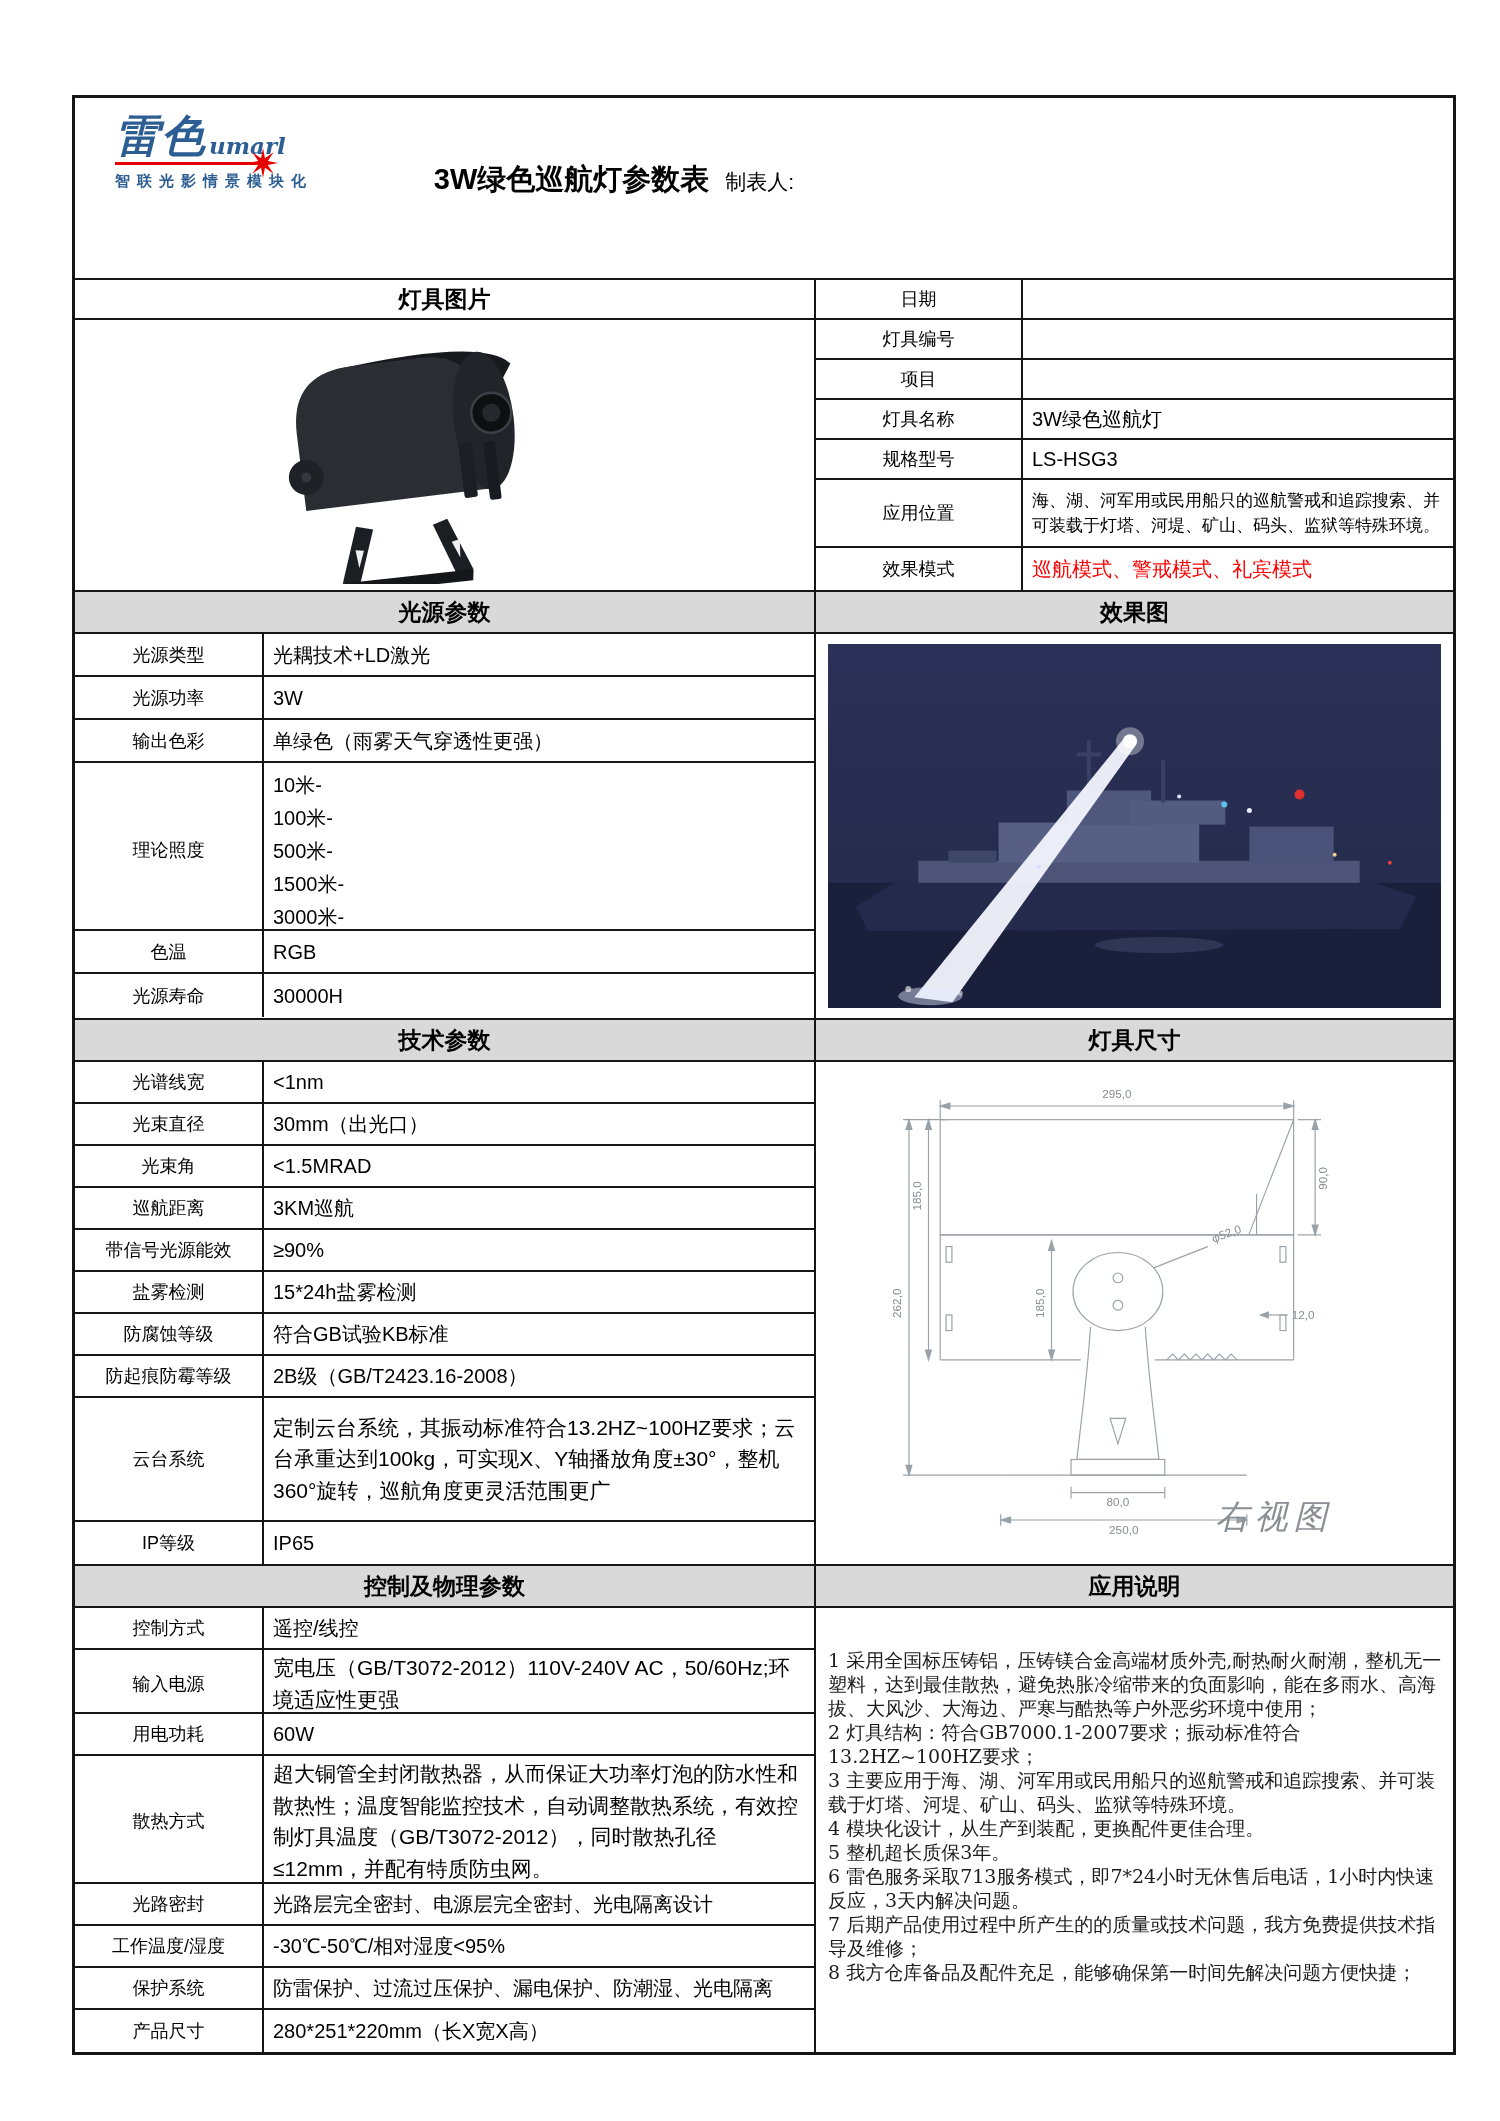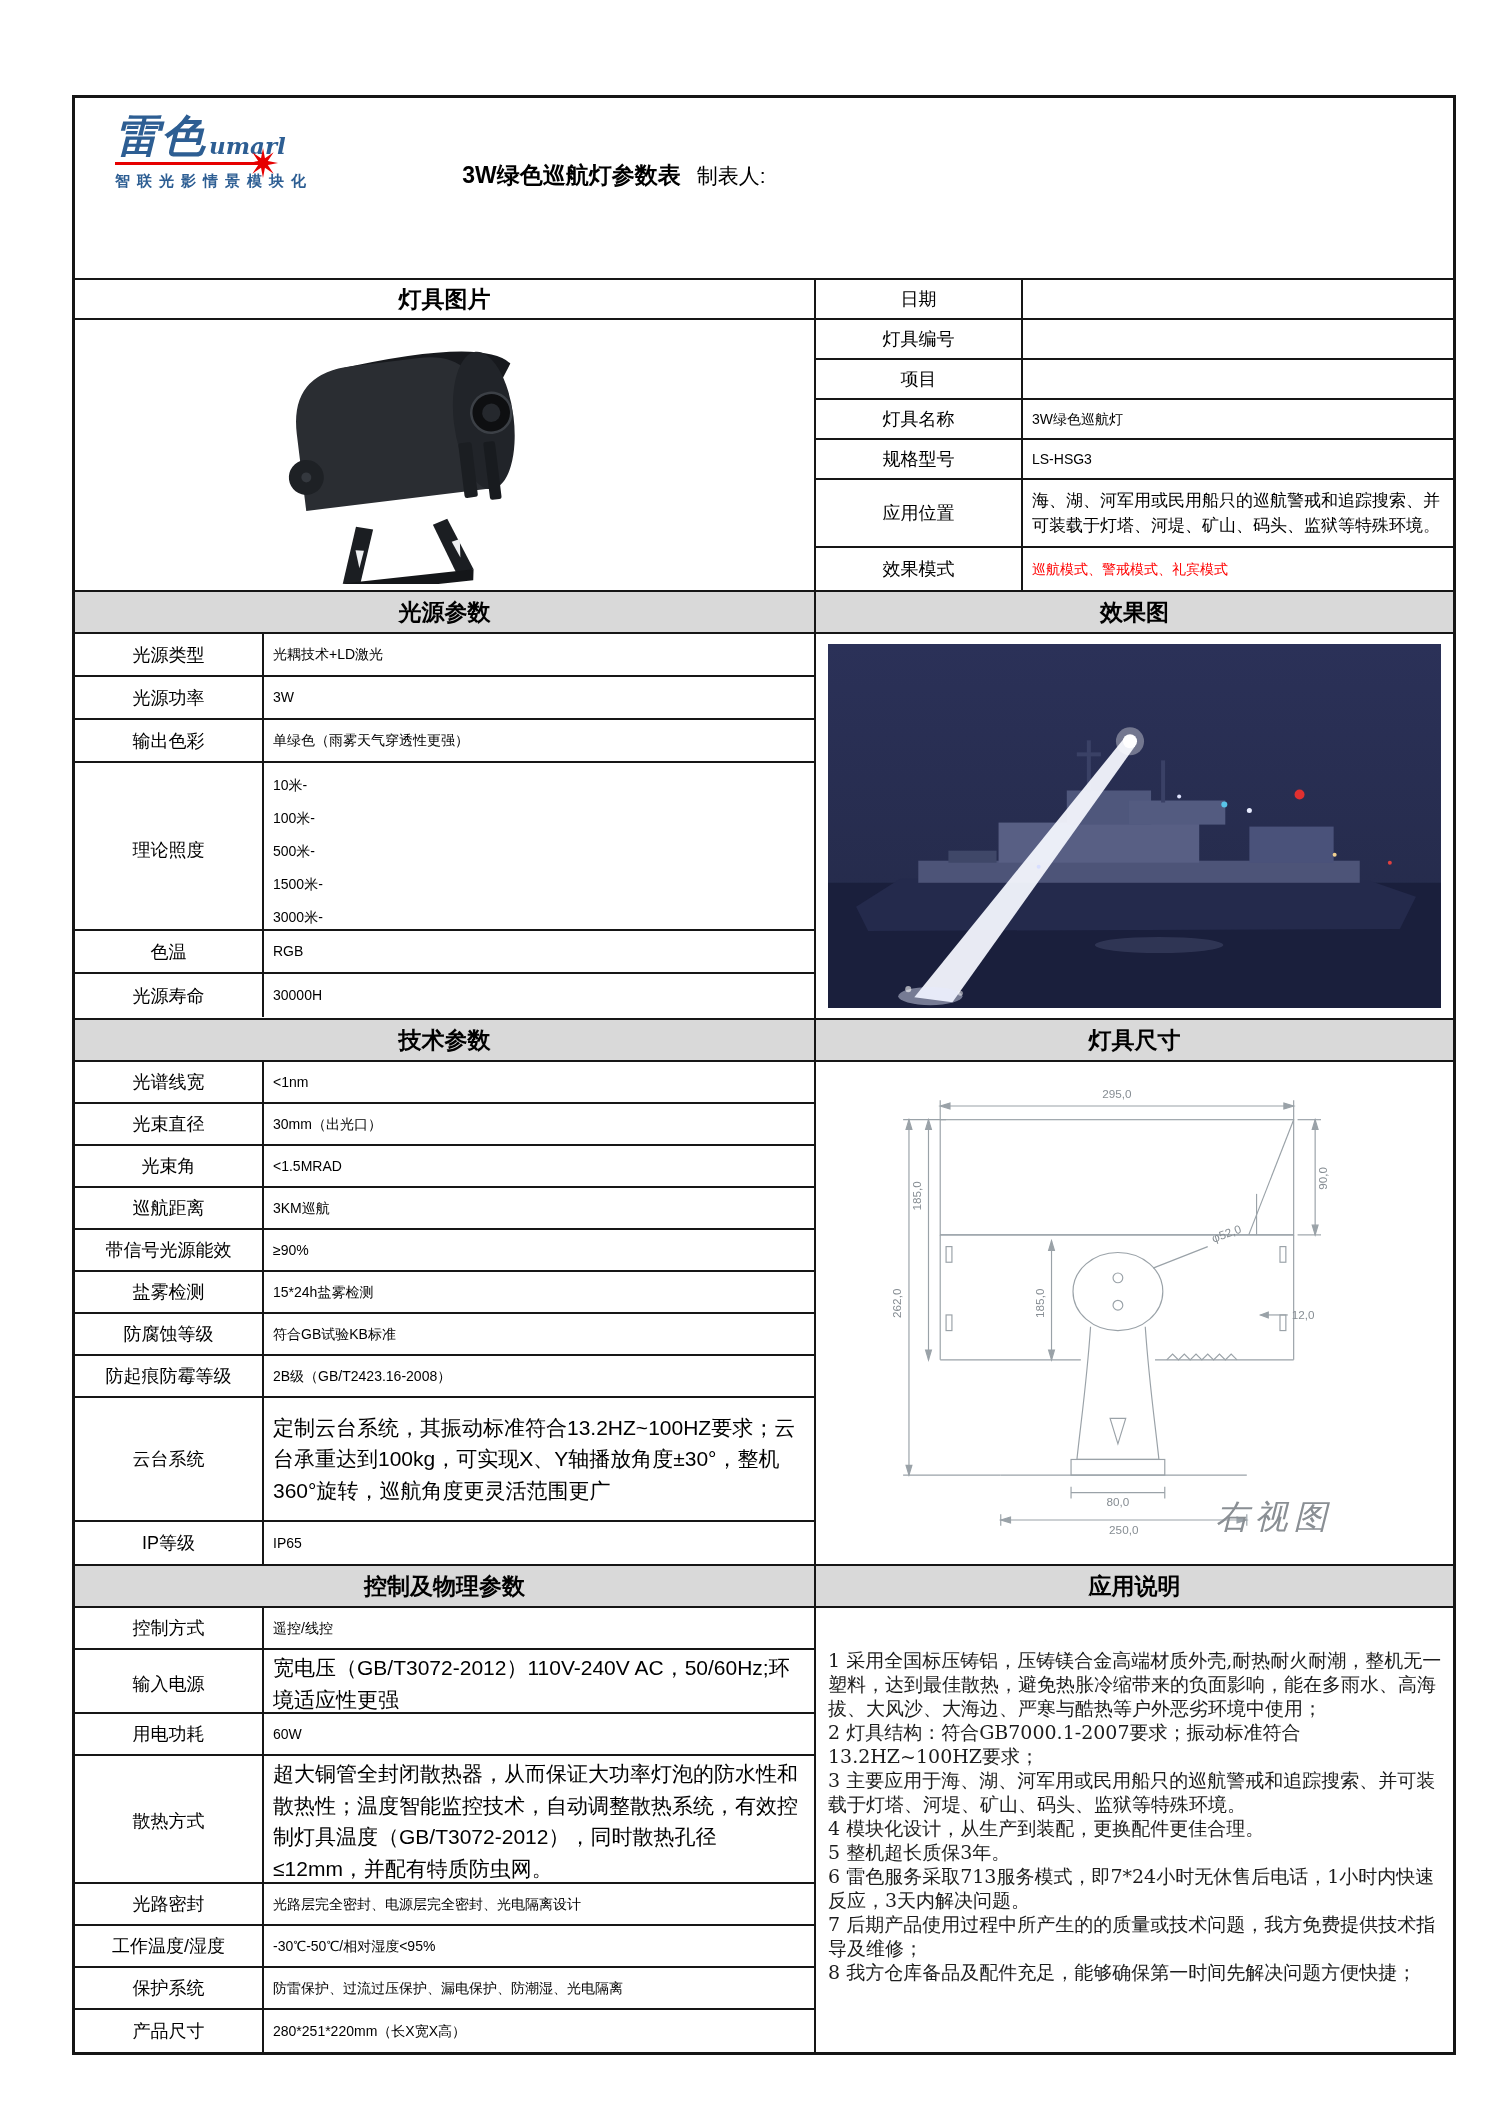--- a/index.html
+++ b/index.html
@@ -12,39 +12,39 @@
   .logo{position:absolute;left:40px;top:16px;}
   .logo-row{display:flex;align-items:flex-end;}
   .logo-cn{font-family:"DejaVu Serif",serif;font-style:italic;font-weight:bold;
            font-size:44px;line-height:1;color:#2d5e93;letter-spacing:2px;}
   .logo-en{font-family:"DejaVu Serif",serif;font-style:italic;font-weight:bold;
            font-size:23px;line-height:1;color:#2d5e93;margin-left:2px;margin-bottom:1px;margin-top:12px;}
   .logo-line{position:relative;width:148px;height:3px;background:#e60000;margin-top:4px;}
   .logo-star{position:absolute;right:-16px;top:-15px;width:32px;height:32px;}
   .logo-slogan{margin-top:7px;font-size:15px;font-weight:bold;color:#2d5e93;letter-spacing:7px;}
   .title-wrap{position:absolute;left:-150px;right:150px;top:62px;text-align:center;white-space:nowrap;}
-  .doc-title{font-size:23px;font-weight:bold;}
+  .doc-title{font-size:29px;font-weight:bold;}
   .doc-author{font-size:21px;font-weight:normal;margin-left:16px;}
 
   
   .sec{border-top:0;}
   .sec + .sec{border-top:2px solid #161616;}
   .sec-head{display:grid;grid-template-columns:741px 1fr;background:#d9d9d9;border-bottom:2px solid #161616;}
   .sec-head > div{height:40px;display:flex;align-items:center;justify-content:center;
                   font-size:23px;font-weight:bold;}
   .sec-head .sh-left{border-right:2px solid #161616;}
   .sec-body{display:grid;grid-template-columns:741px 1fr;}
   .body-left{border-right:2px solid #161616;display:flex;flex-direction:column;}
   .body-right{position:relative;}
 
   .prow{display:grid;grid-template-columns:189px 1fr;border-bottom:2px solid #161616;box-sizing:border-box;}
   .body-left .prow:last-child,.rows-right .prow:last-child{border-bottom:none;}
   .plabel{border-right:2px solid #161616;display:flex;align-items:center;justify-content:center;
           text-align:center;font-size:18px;padding:0 2px;}
-  .pvalue{display:flex;align-items:center;padding:2px 9px;font-size:14px;line-height:1.3;}
+  .pvalue{display:flex;align-items:center;padding:2px 9px;font-size:20px;line-height:1.3;}
   .pvalue.small{font-size:21px;line-height:1.5;}
   .pvalue.pre{white-space:pre-line;line-height:33px;align-items:flex-start;padding-top:6px;}
   .pvalue.red{color:#ff0000;}
 
   
   .rows-right .prow{grid-template-columns:207px 1fr;}
   .rows-right .pvalue.tiny{font-size:17px;line-height:1.5;}
 
   
   .photo-col{display:flex;flex-direction:column;}

